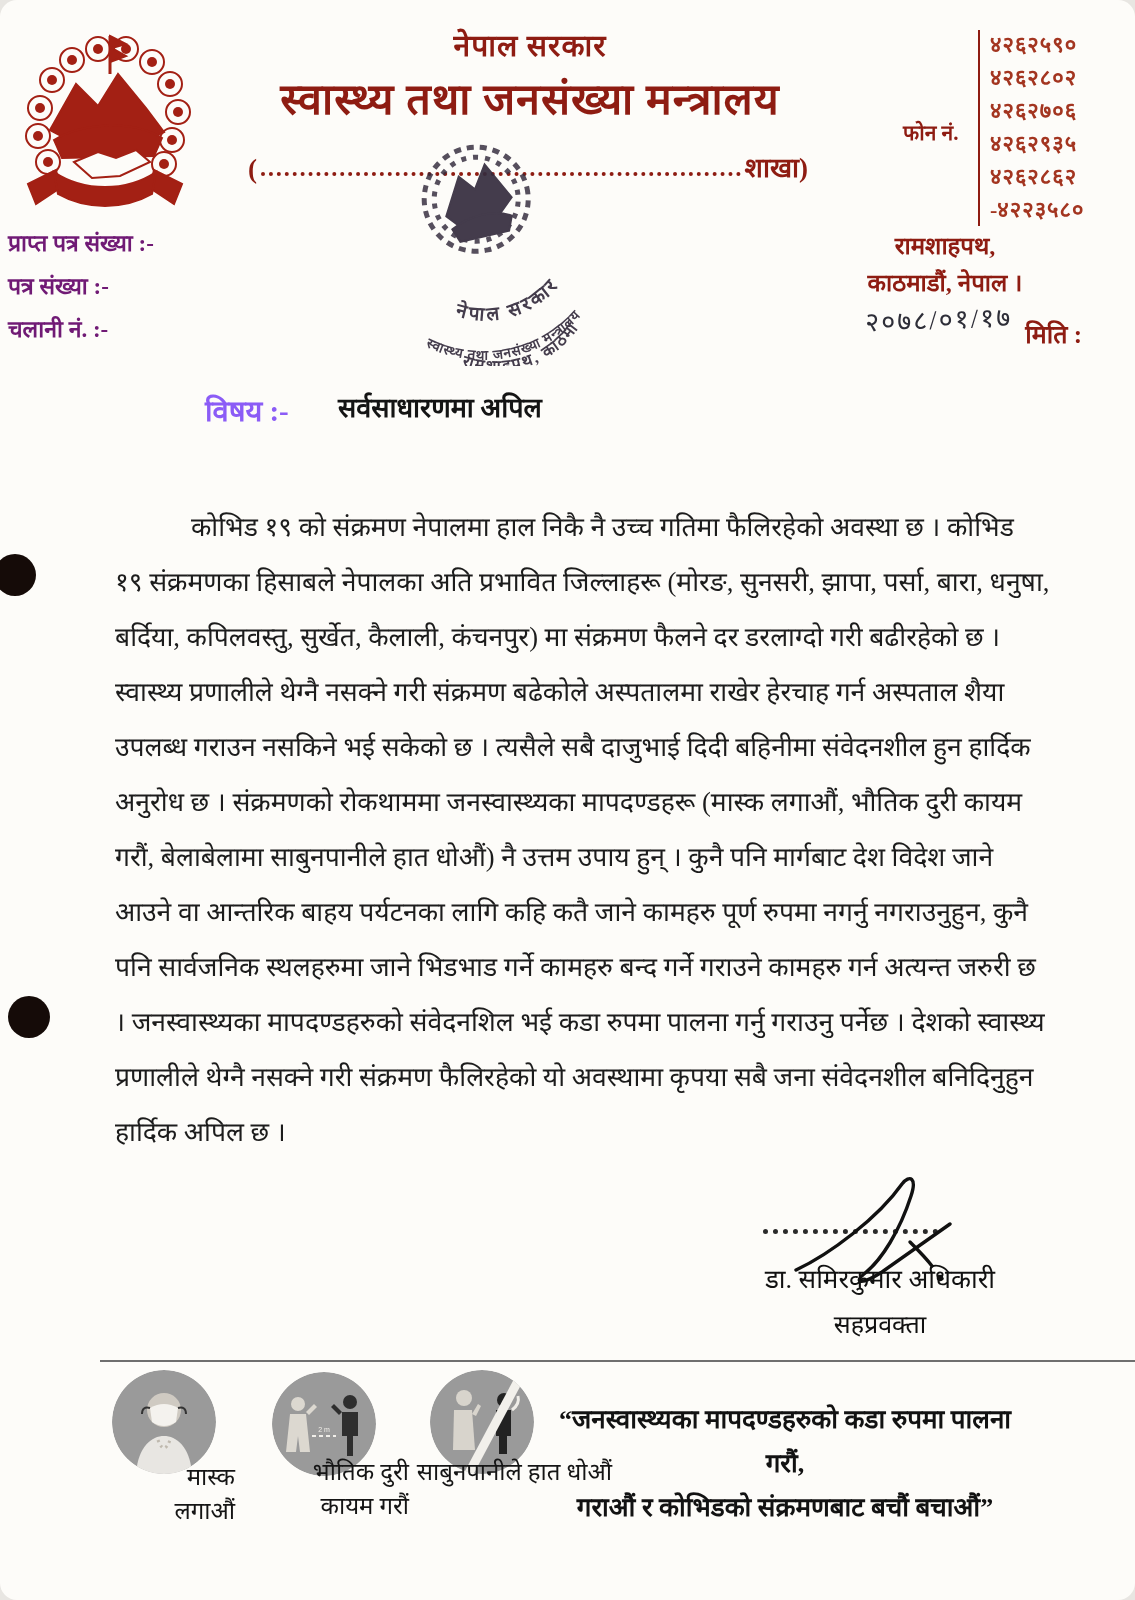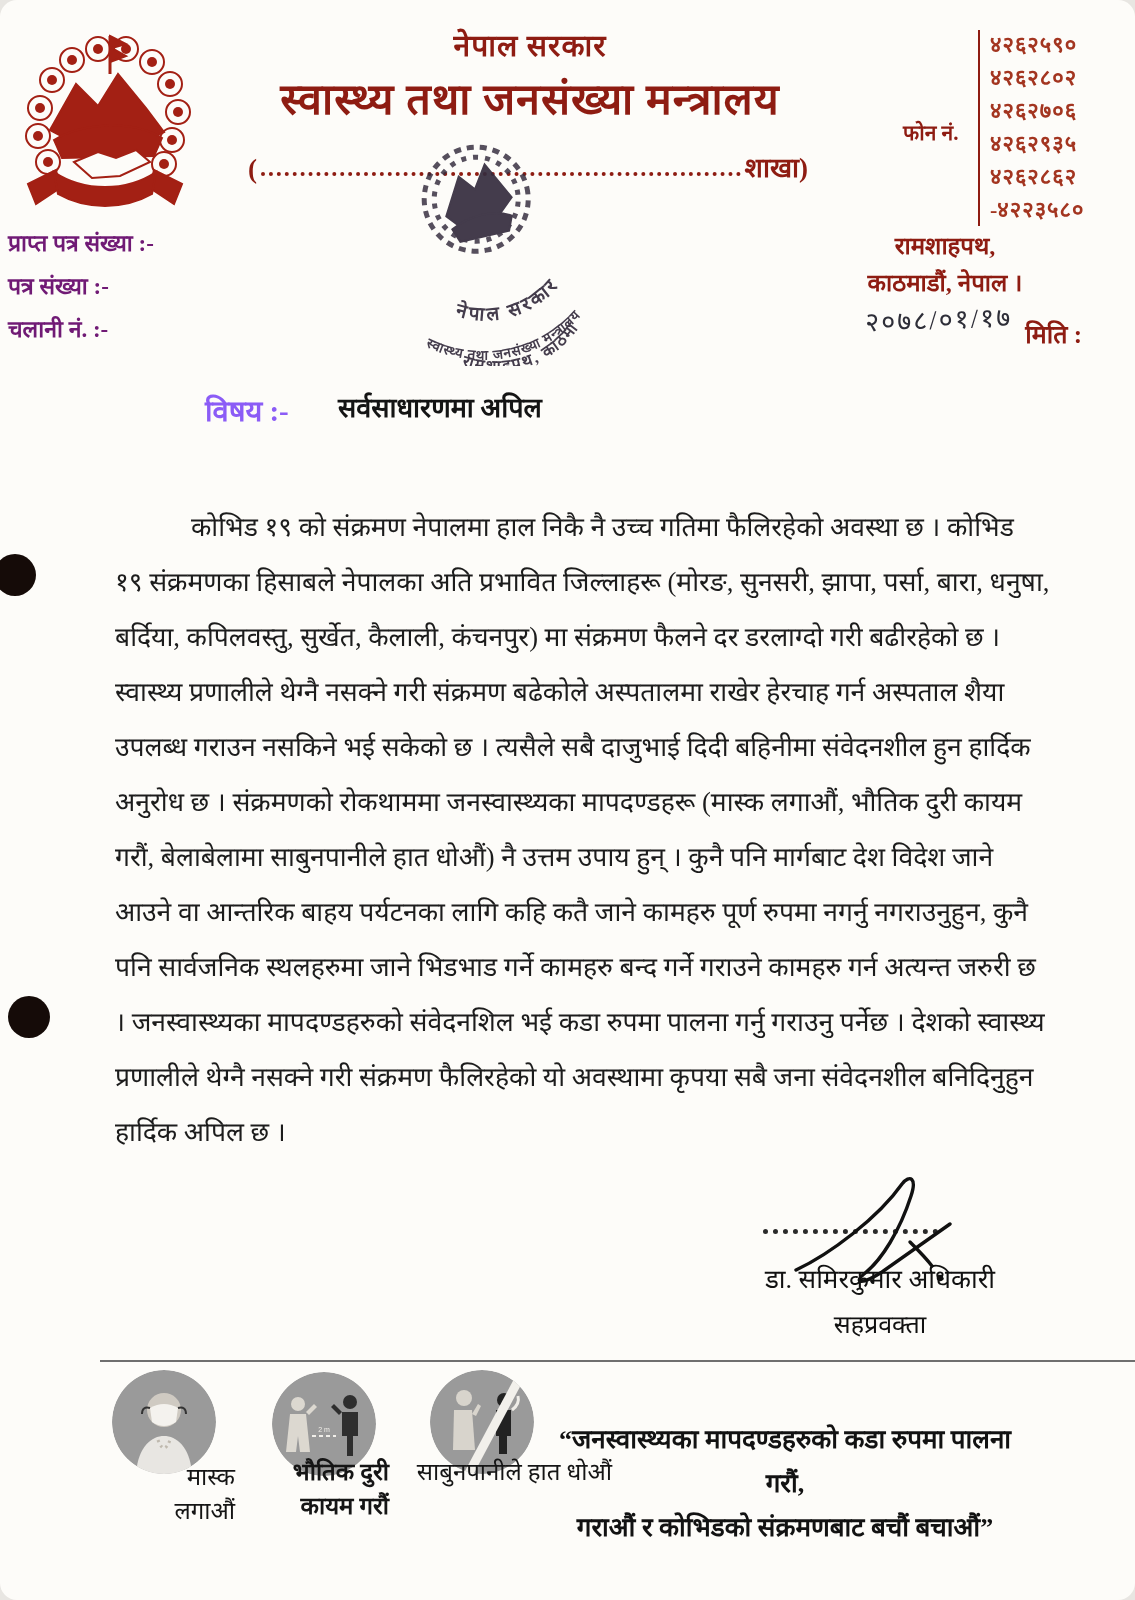--- a/index.html
+++ b/index.html
@@ -47,21 +47,21 @@
 
   
   .sig-dots{top:1228px;left:763px;width:175px;border-bottom:5px dotted #2a2a2a;height:1px;}
   .sig-name{top:1260px;left:735px;width:290px;text-align:center;font-size:26px;color:#111;}
   .sig-title{top:1306px;left:780px;width:200px;text-align:center;font-size:25px;color:#111;}
 
   
   .foot-rule{top:1360px;left:100px;width:1035px;height:2px;background:#6f6f6f;}
   .icon-circle{width:104px;height:104px;border-radius:50%;overflow:hidden;}
   .cap{position:absolute;text-align:right;font-size:24px;color:#151515;line-height:34px;}
-  .quote{top:1398px;left:540px;width:490px;text-align:center;font-size:26px;font-weight:bold;color:#121212;line-height:44px;margin-top:20px;}
+  .quote{top:1398px;left:540px;width:490px;text-align:center;font-size:26px;font-weight:bold;color:#121212;line-height:44px;}
 </style>
 </head>
 <body>
 
 <div id="page">
 
   <div class="abs" style="top:22px;left:14px;width:182px;height:212px;">
     <svg width="182" height="212" viewBox="0 0 182 212">
       <g fill="#a32014" stroke="#a32014">
 
@@ -235,21 +235,21 @@
       </g>
       <g fill="#2e2e2e">
         <circle cx="78" cy="30" r="7"></circle>
         <path d="M70 40 h16 v24 h-5 v20 h-6 v-20 h-5 z"></path>
         <path d="M70 40 l-8 -8 -3 3 8 8 z" fill="#2e2e2e"></path>
       </g>
       <path d="M40 64 h24" stroke="#f0eee9" stroke-width="2" stroke-dasharray="4 3"></path>
       <text x="52" y="60" font-size="7" fill="#f0eee9" text-anchor="middle" font-family="Liberation Sans, sans-serif">2 m</text>
     </svg>
   </div>
-  <div class="cap" style="top:1455px;left:244px;width:145px;font-weight:bold;">
+  <div class="cap" style="top:1455px;left:264px;width:145px;">
     <div>भौतिक दुरी</div>
     <div>कायम गरौं</div>
   </div>
 
   <div class="abs icon-circle" style="top:1370px;left:430px;">
     <svg width="104" height="104" viewBox="0 0 104 104">
       <circle cx="52" cy="52" r="52" fill="#9a9a9a"></circle>
       <g fill="#d8d4cc">
         <circle cx="34" cy="28" r="8"></circle>
         <path d="M24 40 h18 l3 40 h-22 z"></path>

